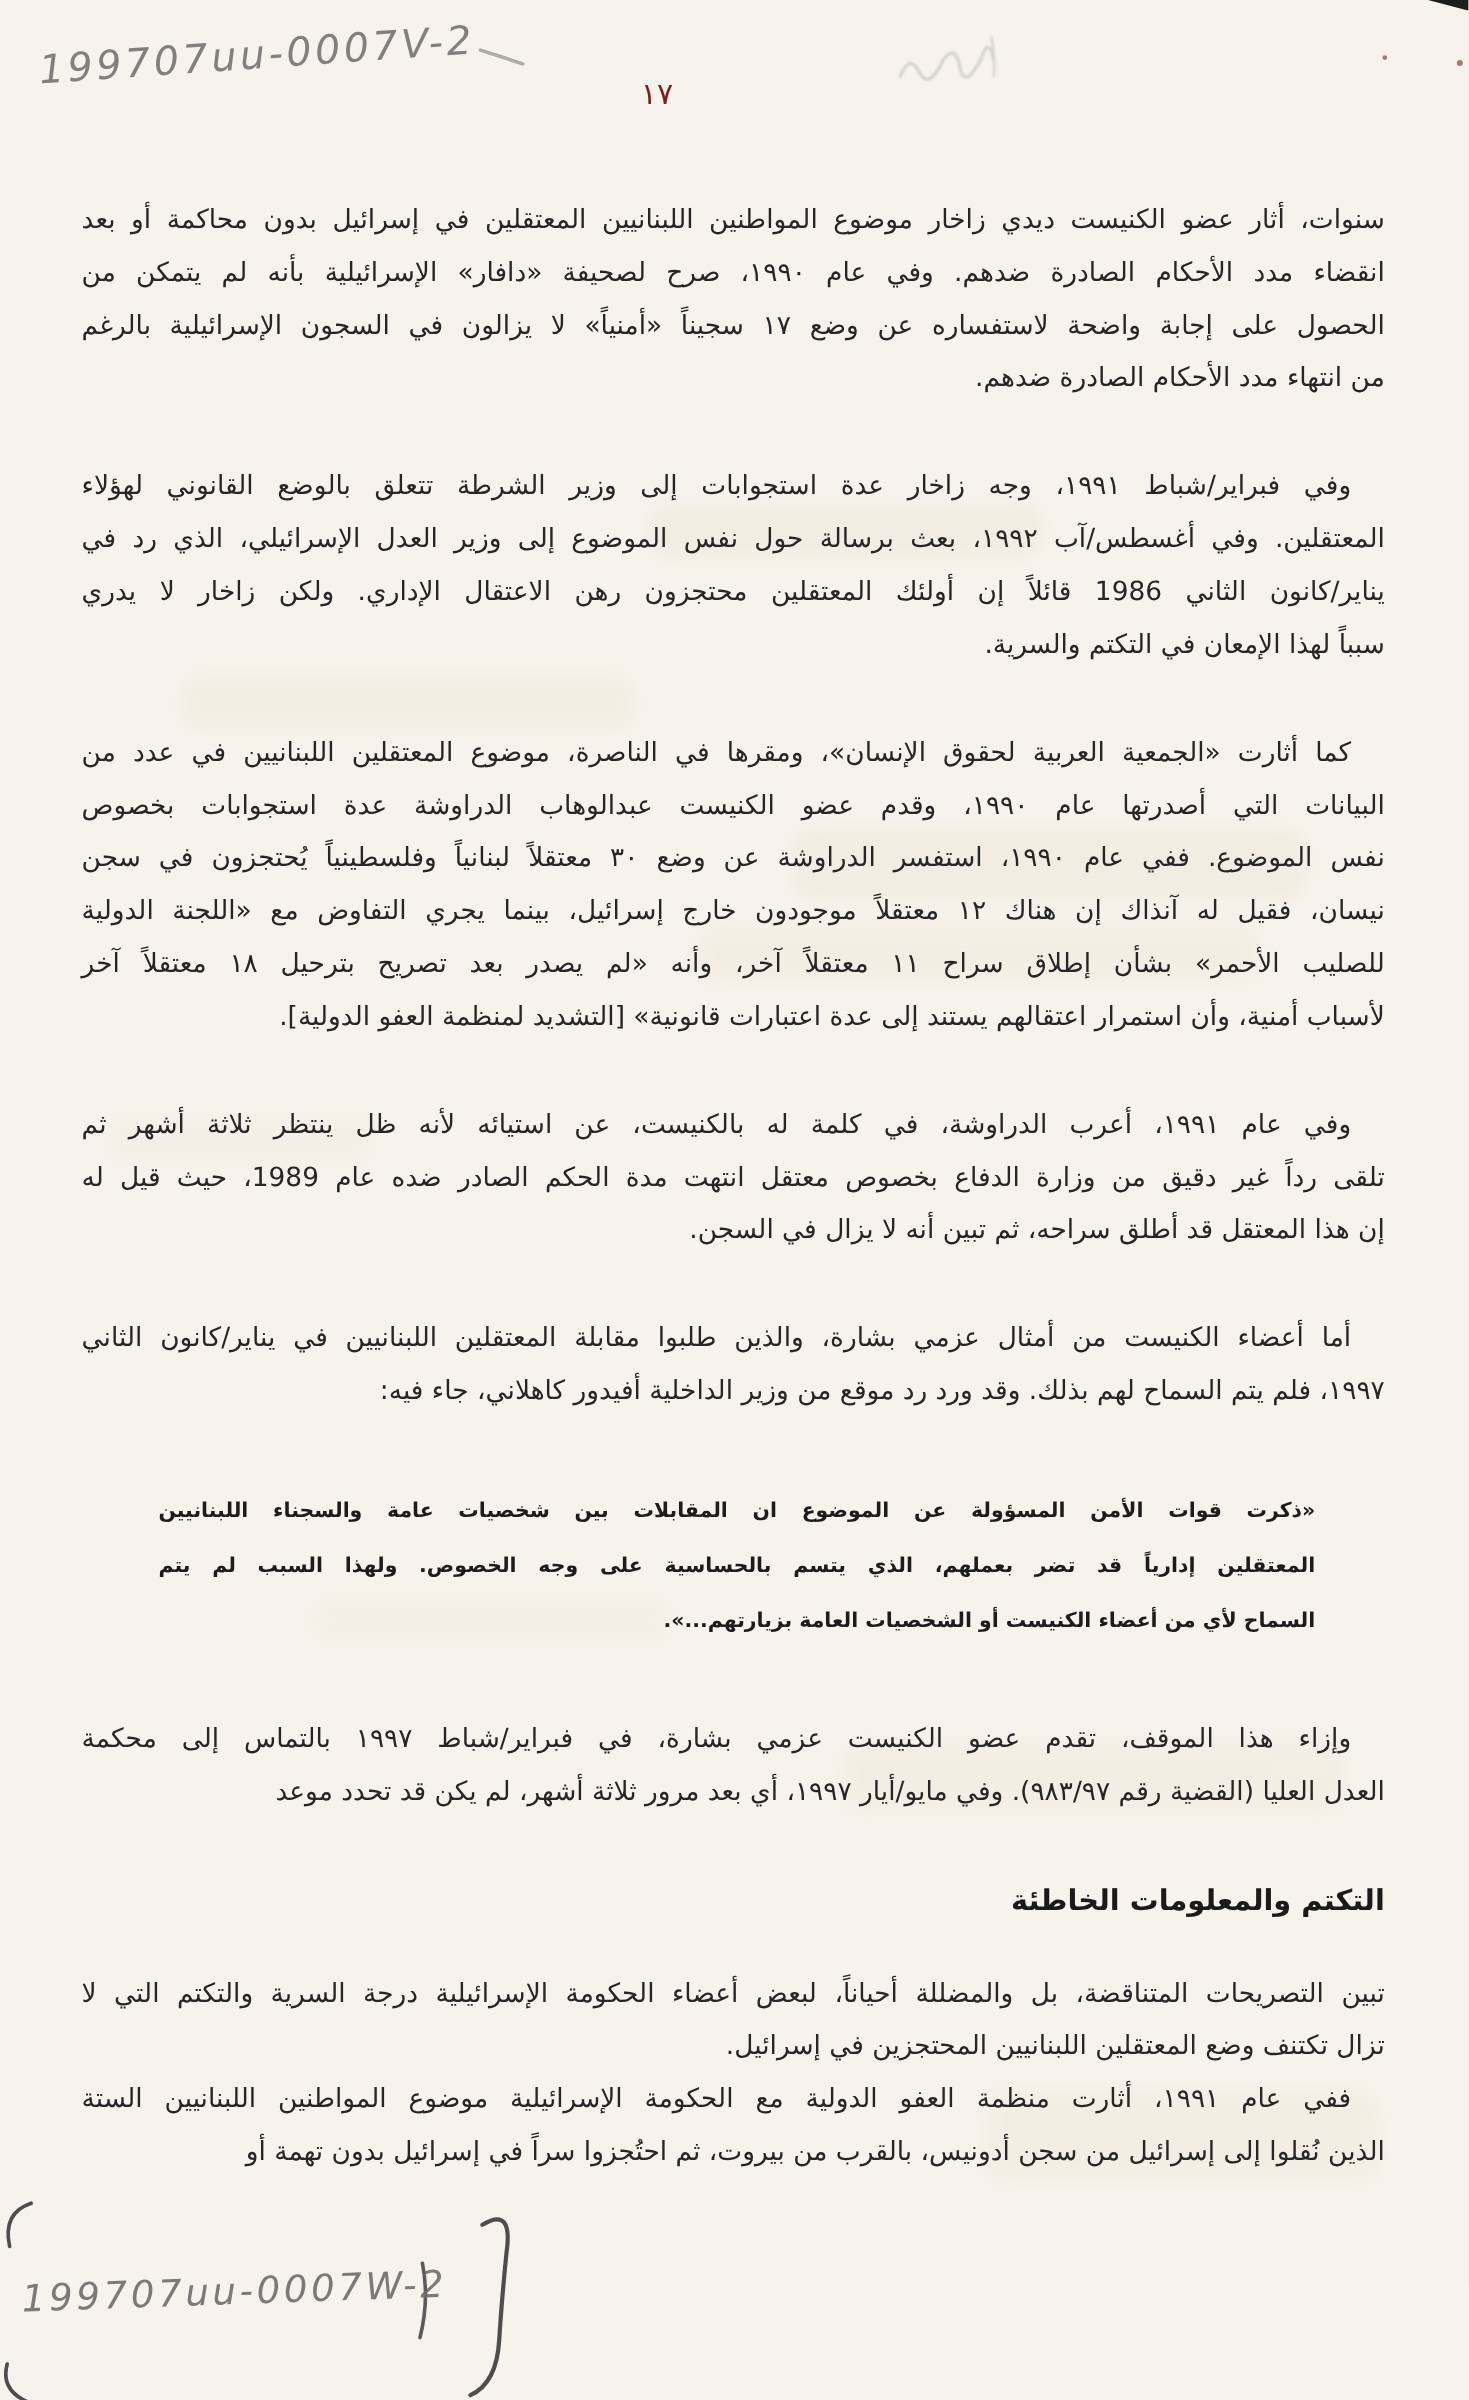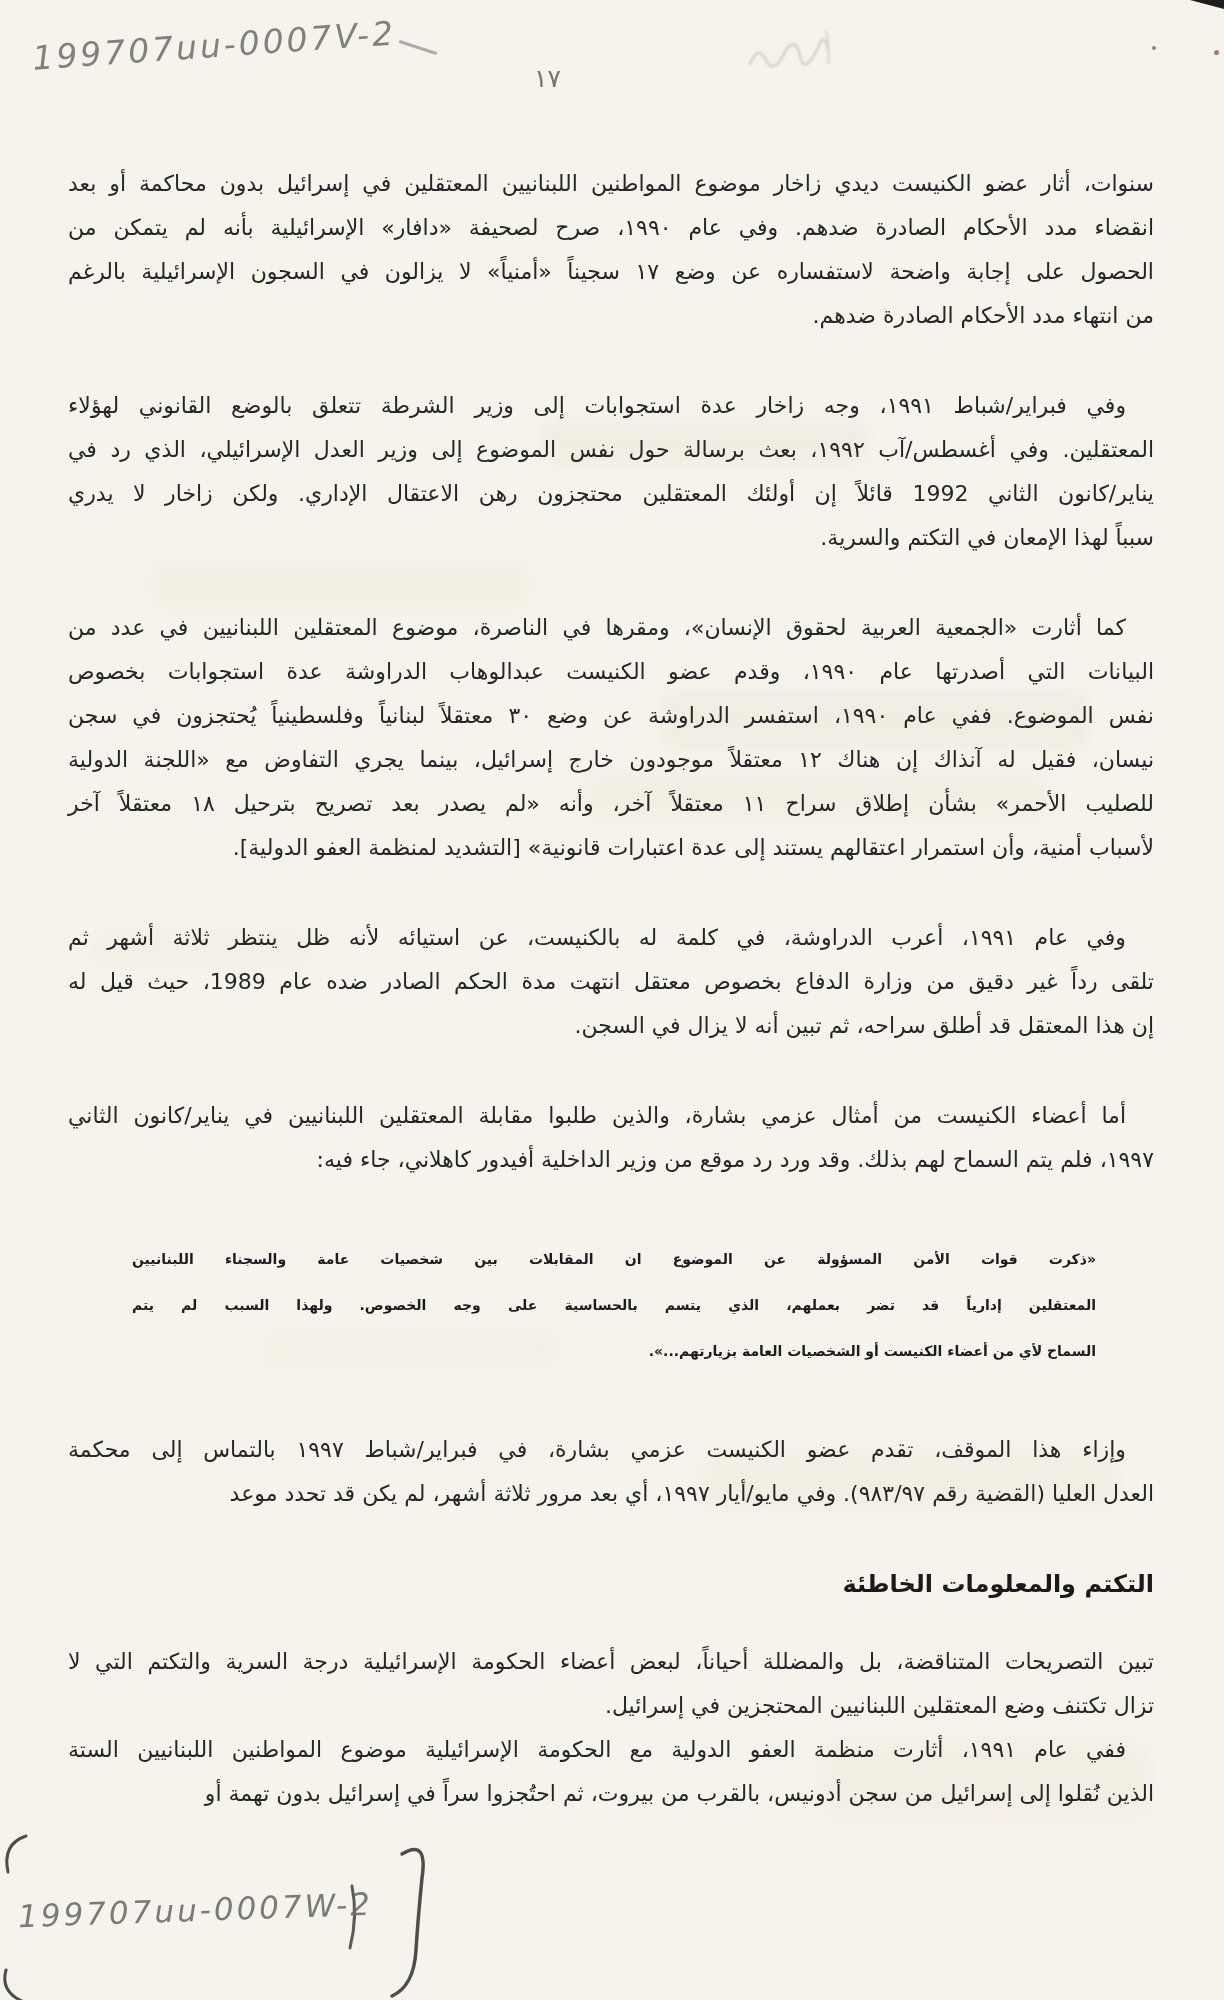--- a/index.html
+++ b/index.html
@@ -12,40 +12,40 @@
   .ghost { position:absolute; background:#cdbd8f; filter:blur(7px); border-radius:18px; pointer-events:none; }
 
   
   .hw {
     position:absolute; color:#6d6d6d; font-style:italic;
     font-family:"DejaVu Sans", sans-serif; letter-spacing:3px; white-space:nowrap;
   }
   .hw-top { top:26px; left:32px; font-size:33px; transform:rotate(-4deg); opacity:.85; }
   .hw-bottom { top:1892px; left:18px; font-size:31px; transform:rotate(-2deg); opacity:.9; }
 
-  .page-number { position:absolute; top:64px; left:534px; font-size:25px; color:#737373; }
+  .page-number { position:absolute; top:64px; left:534px; font-size:25px; color:#7f1d1d; }
 
   .corner-mark { position:absolute; top:0; right:0; width:34px; height:9px; background:#1d1d1d;
     clip-path:polygon(0 0,100% 0,100% 100%); }
   .dot { position:absolute; border-radius:50%; background:#7a3b2a; opacity:.65; }
   .pencil-dash { position:absolute; top:46px; left:398px; width:40px; height:3px;
     background:#9a9a9a; transform:rotate(18deg); border-radius:2px; opacity:.8; }
   .smudge { position:absolute; top:22px; left:740px; opacity:.35; filter:blur(1px); }
 
   
   .content { position:absolute; top:162px; right:70px; width:1086px; direction:rtl; }
   .para { font-size:22px; line-height:44px; margin-top:46px; }
   .content > :first-child { margin-top:0; }
   .line { text-align:justify; text-align-last:justify; text-justify:inter-word; }
   .para .line:last-child, .quote .line:last-child { text-align-last:right; }
   .indent .line:first-child { text-indent:28px; }
 
   .quote {
     margin-top:54px; margin-right:58px; margin-left:64px;
-    font-weight:bold; font-size:14px; line-height:46px; color:#1c1c1c;
+    font-weight:bold; font-size:17px; line-height:46px; color:#1c1c1c;
   }
   .after-quote { margin-top:54px; }
   .heading {
     margin:48px 0 0 0; font-weight:bold; font-size:24px; line-height:40px;
     text-align:right; color:#1a1a1a;
   }
   .p7a { margin-top:36px; }
   .p7b { margin-top:0; }
 
   .bottom-brackets { position:absolute; left:0; top:1832px; pointer-events:none; }
@@ -81,21 +81,21 @@
   <div class="content">
     <div class="para">
         <div class="line">سنوات، أثار عضو الكنيست ديدي زاخار موضوع المواطنين اللبنانيين المعتقلين في إسرائيل بدون محاكمة أو بعد</div>
         <div class="line">انقضاء مدد الأحكام الصادرة ضدهم. وفي عام ١٩٩٠، صرح لصحيفة «دافار» الإسرائيلية بأنه لم يتمكن من</div>
         <div class="line">الحصول على إجابة واضحة لاستفساره عن وضع ١٧ سجيناً «أمنياً» لا يزالون في السجون الإسرائيلية بالرغم</div>
         <div class="line">من انتهاء مدد الأحكام الصادرة ضدهم.</div>
       </div>
     <div class="para indent">
         <div class="line">وفي فبراير/شباط ١٩٩١، وجه زاخار عدة استجوابات إلى وزير الشرطة تتعلق بالوضع القانوني لهؤلاء</div>
         <div class="line">المعتقلين. وفي أغسطس/آب ١٩٩٢، بعث برسالة حول نفس الموضوع إلى وزير العدل الإسرائيلي، الذي رد في</div>
-        <div class="line">يناير/كانون الثاني 1992 قائلاً إن أولئك المعتقلين محتجزون رهن الاعتقال الإداري. ولكن زاخار لا يدري</div>
+        <div class="line">يناير/كانون الثاني 1986 قائلاً إن أولئك المعتقلين محتجزون رهن الاعتقال الإداري. ولكن زاخار لا يدري</div>
         <div class="line">سبباً لهذا الإمعان في التكتم والسرية.</div>
       </div>
     <div class="para indent">
         <div class="line">كما أثارت «الجمعية العربية لحقوق الإنسان»، ومقرها في الناصرة، موضوع المعتقلين اللبنانيين في عدد من</div>
         <div class="line">البيانات التي أصدرتها عام ١٩٩٠، وقدم عضو الكنيست عبدالوهاب الدراوشة عدة استجوابات بخصوص</div>
         <div class="line">نفس الموضوع. ففي عام ١٩٩٠، استفسر الدراوشة عن وضع ٣٠ معتقلاً لبنانياً وفلسطينياً يُحتجزون في سجن</div>
         <div class="line">نيسان، فقيل له آنذاك إن هناك ١٢ معتقلاً موجودون خارج إسرائيل، بينما يجري التفاوض مع «اللجنة الدولية</div>
         <div class="line">للصليب الأحمر» بشأن إطلاق سراح ١١ معتقلاً آخر، وأنه «لم يصدر بعد تصريح بترحيل ١٨ معتقلاً آخر</div>
         <div class="line">لأسباب أمنية، وأن استمرار اعتقالهم يستند إلى عدة اعتبارات قانونية» [التشديد لمنظمة العفو الدولية].</div>
       </div>

